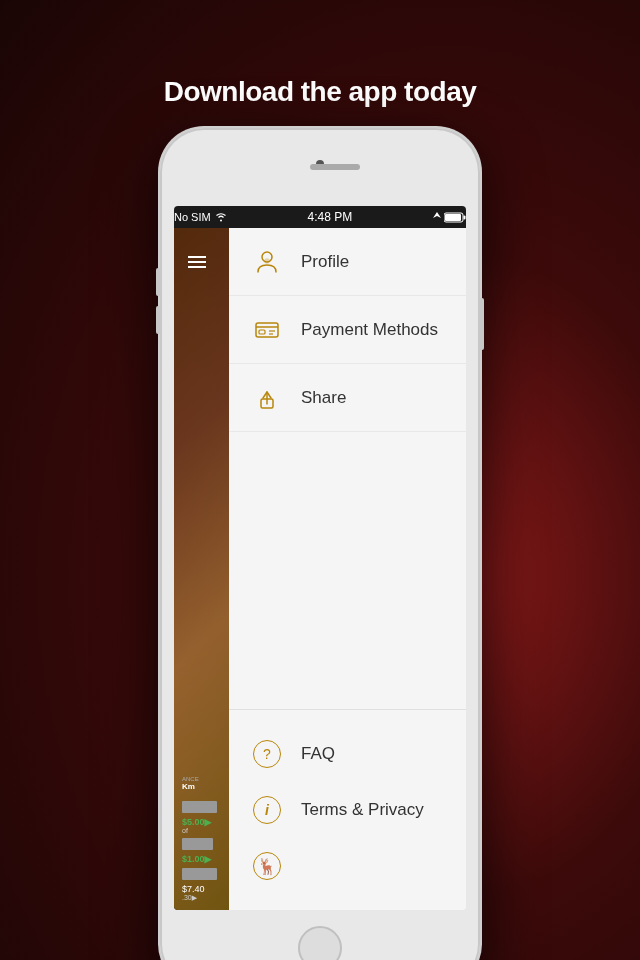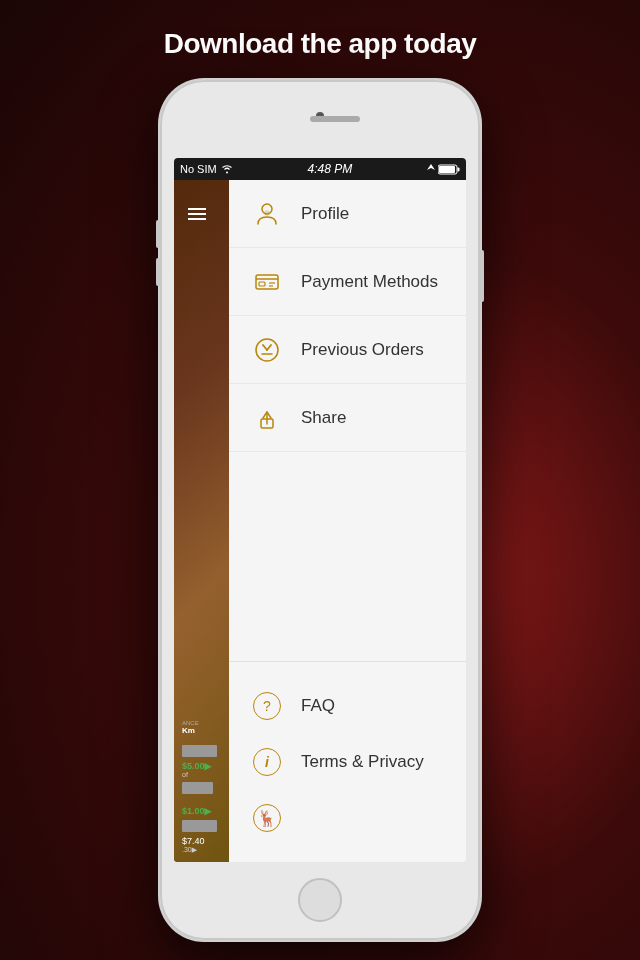--- a/index.html
+++ b/index.html
@@ -27,20 +27,21 @@
     
     .page-title {
       position: relative;
       z-index: 10;
       color: white;
       font-size: 28px;
       font-weight: 800;
       text-align: center;
       padding: 28px 20px 20px;
       letter-spacing: -0.5px;
+      margin-top: 48px;
     }
 
     
     .phone-wrapper {
       position: relative;
       z-index: 10;
       width: 320px;
       height: 860px;
       flex-shrink: 0;
     }
@@ -135,34 +136,33 @@
     }
 
     
     .status-bar {
       display: flex;
       justify-content: space-between;
       align-items: center;
       background: #1a1a1a;
       color: white;
       font-size: 11px;
-      padding: 4px 6px;
+      padding: 4px 0;
       height: 22px;
     }
 
     .status-left {
       display: flex;
       align-items: center;
       gap: 4px;
     }
 
     .status-center {
       font-size: 12px;
       font-weight: 500;
-      font-style: italic;
     }
 
     .status-right {
       display: flex;
       align-items: center;
       gap: 3px;
     }
 
     
     .app-content {
@@ -352,21 +352,21 @@
           </div>
 
           <div class="sidebar-items">
             <div style="color:#aaa;font-size:6px;text-transform:uppercase;">ANCE</div>
             <div style="color:white;font-size:8px;font-weight:bold;">Km</div>
             <div style="height:8px;"></div>
             <div class="gray-bar" style="width:90%;"></div>
             <div style="color:#4CAF50;font-size:9px;font-weight:bold;margin-top:4px;">$5.00▶</div>
             <div style="font-size:7px;color:#ccc;">of</div>
             <div class="gray-bar" style="width:80%;margin-top:4px;"></div>
-            <div style="color:#4CAF50;font-size:9px;font-weight:bold;margin-top:12px;">$1.00▶</div>
+            <div style="color:#4CAF50;font-size:9px;font-weight:bold;margin-top:4px;">$1.00▶</div>
             <div class="gray-bar" style="width:90%;margin-top:4px;"></div>
             <div style="color:white;font-size:9px;margin-top:4px;">$7.40</div>
             <div style="color:#ccc;font-size:7px;">.30▶</div>
           </div>
         </div>
 
         <div class="menu-panel">
 
           <div class="menu-items-top">
 
@@ -387,31 +387,20 @@
                   <rect x="3" y="7" width="22" height="14" rx="2" stroke="#b8860b" stroke-width="1.5" fill="none"></rect>
                   <line x1="3" y1="11" x2="25" y2="11" stroke="#b8860b" stroke-width="1.5"></line>
                   <rect x="6" y="14" width="6" height="4" rx="1" stroke="#b8860b" stroke-width="1.2" fill="none"></rect>
                   <line x1="16" y1="15" x2="22" y2="15" stroke="#b8860b" stroke-width="1.2"></line>
                   <line x1="16" y1="18" x2="20" y2="18" stroke="#b8860b" stroke-width="1.2"></line>
                 </svg>
               </div>
               <span class="menu-label">Payment Methods</span>
             </div>
 
-            <div class="menu-item">
-              <div class="menu-icon">
-                <svg viewBox="0 0 28 28">
-                  <circle cx="14" cy="14" r="11" stroke="#b8860b" stroke-width="1.5" fill="none"></circle>
-                  <line x1="10" y1="9" x2="14" y2="14" stroke="#b8860b" stroke-width="1.8" stroke-linecap="round"></line>
-                  <line x1="18" y1="9" x2="14" y2="14" stroke="#b8860b" stroke-width="1.8" stroke-linecap="round"></line>
-                  <line x1="9" y1="18" x2="19" y2="18" stroke="#b8860b" stroke-width="1.5" stroke-linecap="round"></line>
-                </svg>
-              </div>
-              <span class="menu-label">Previous Orders</span>
-            </div>
 
             <div class="menu-item">
               <div class="menu-icon">
                 <svg viewBox="0 0 28 28">
                   <rect x="8" y="15" width="12" height="9" rx="1.5" stroke="#b8860b" stroke-width="1.5" fill="none"></rect>
                   <polyline points="10,14 14,8 18,14" stroke="#b8860b" stroke-width="1.5" fill="none" stroke-linecap="round" stroke-linejoin="round"></polyline>
                   <line x1="14" y1="8" x2="14" y2="20" stroke="#b8860b" stroke-width="1.5" stroke-linecap="round"></line>
                 </svg>
               </div>
               <span class="menu-label">Share</span>

